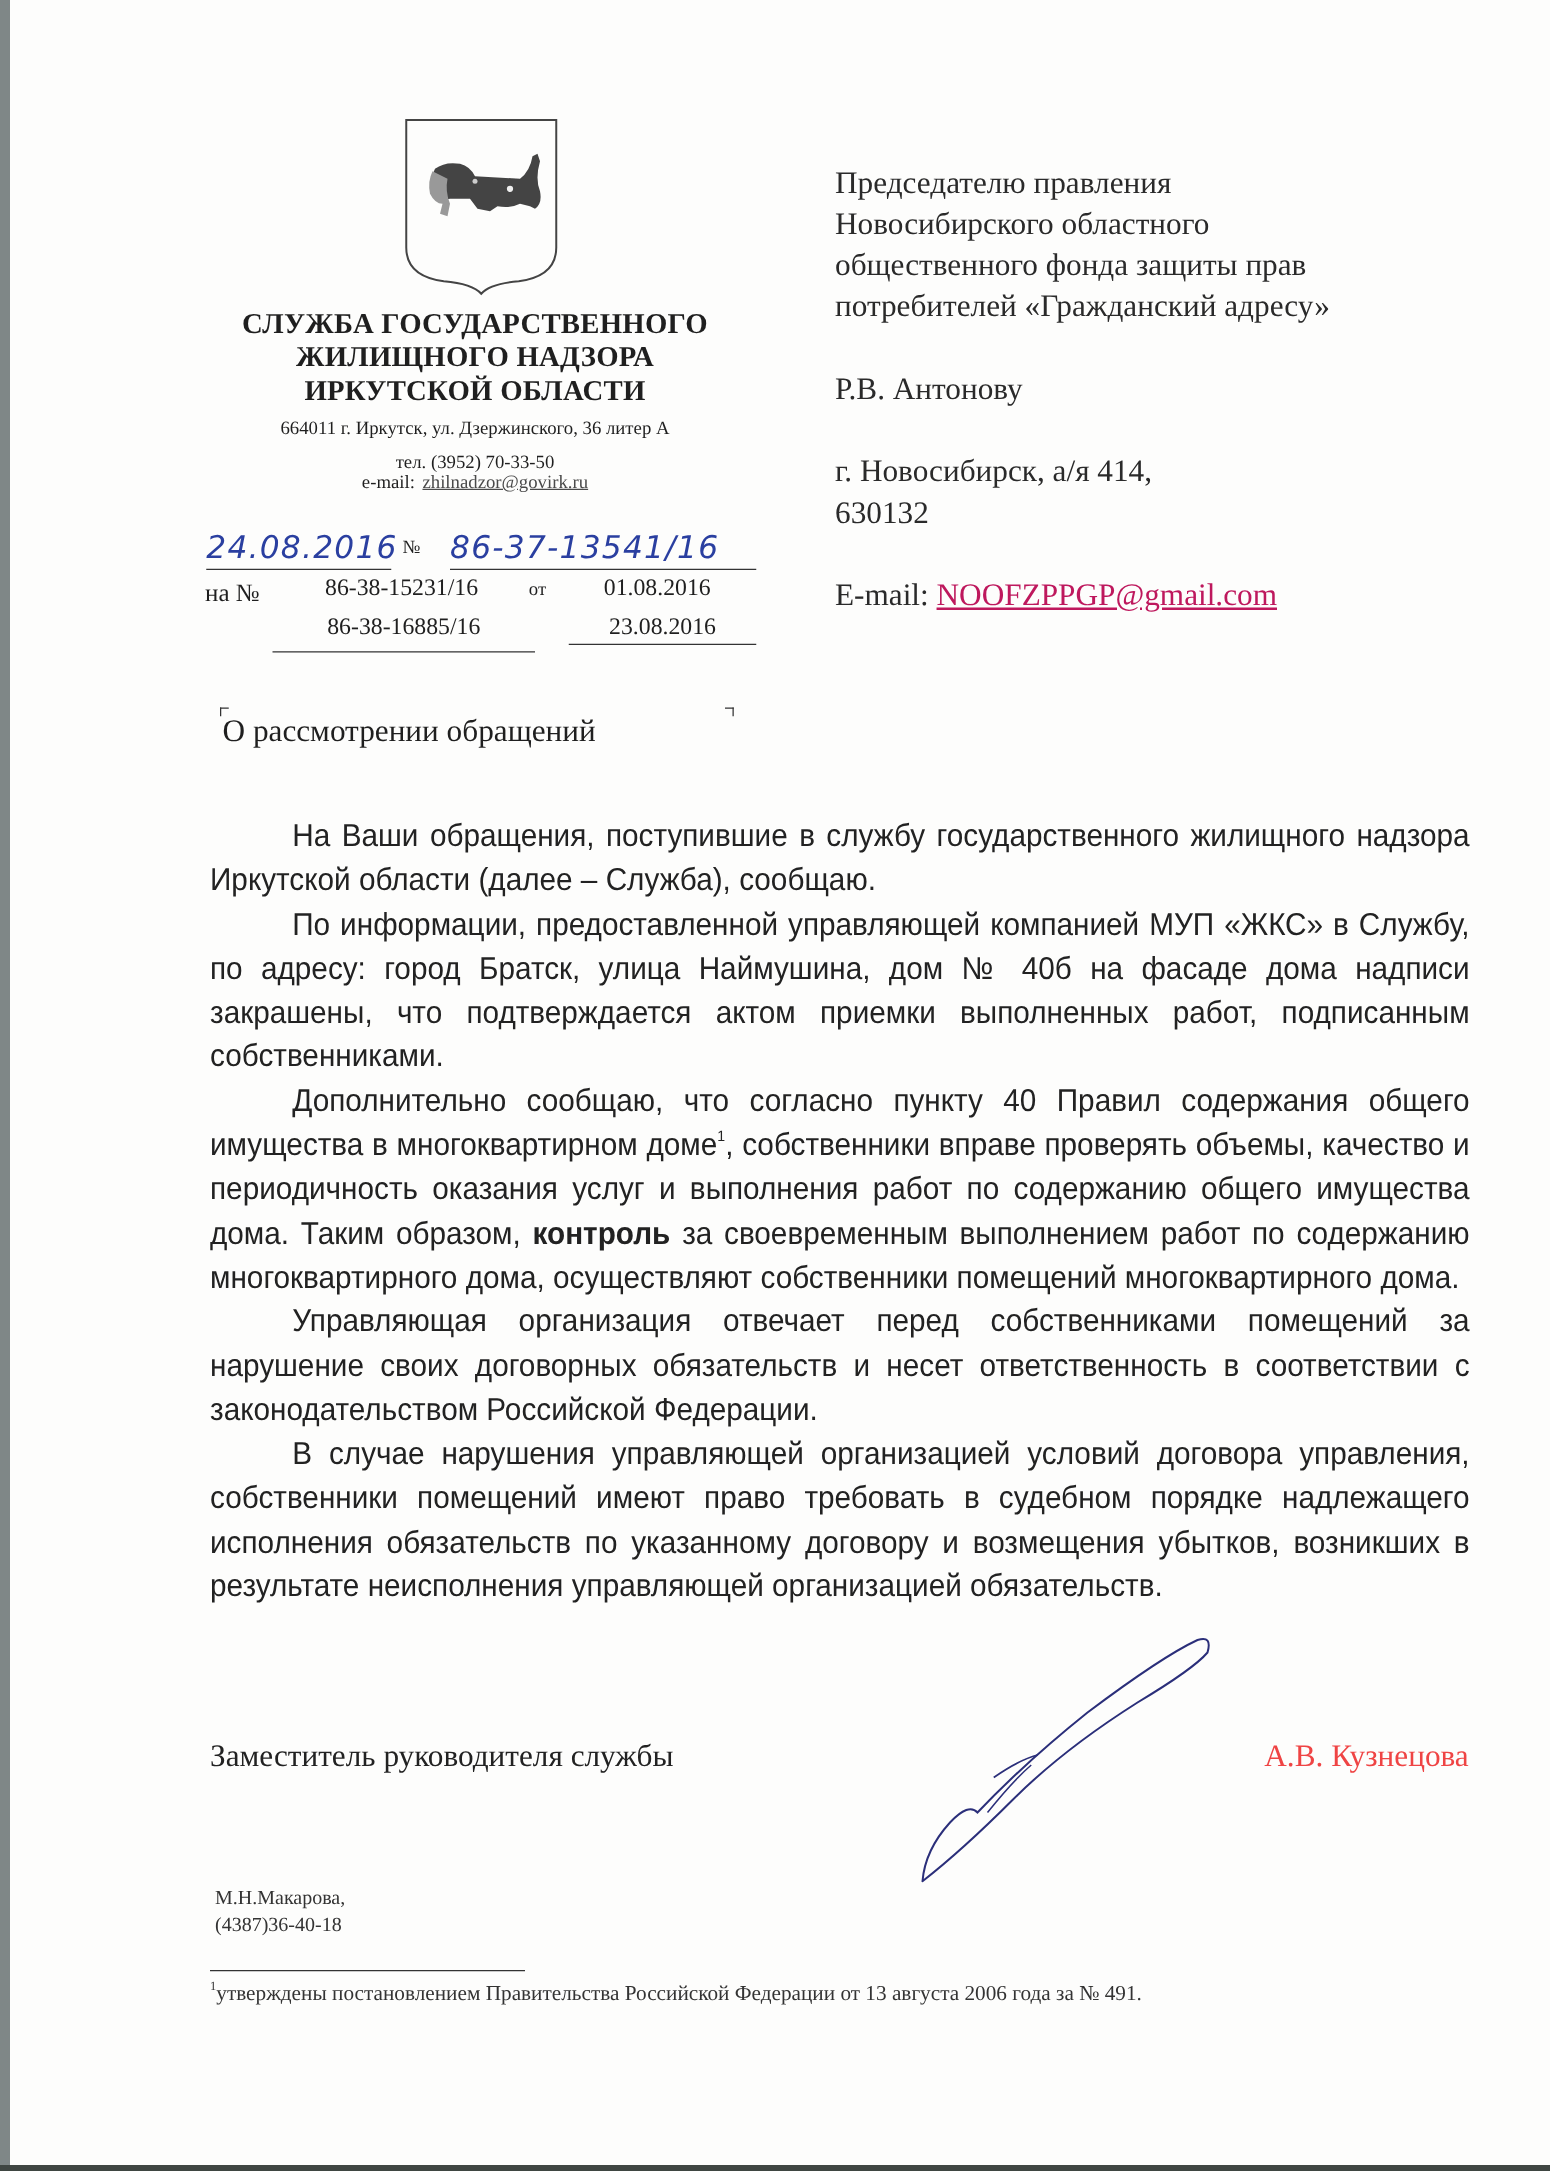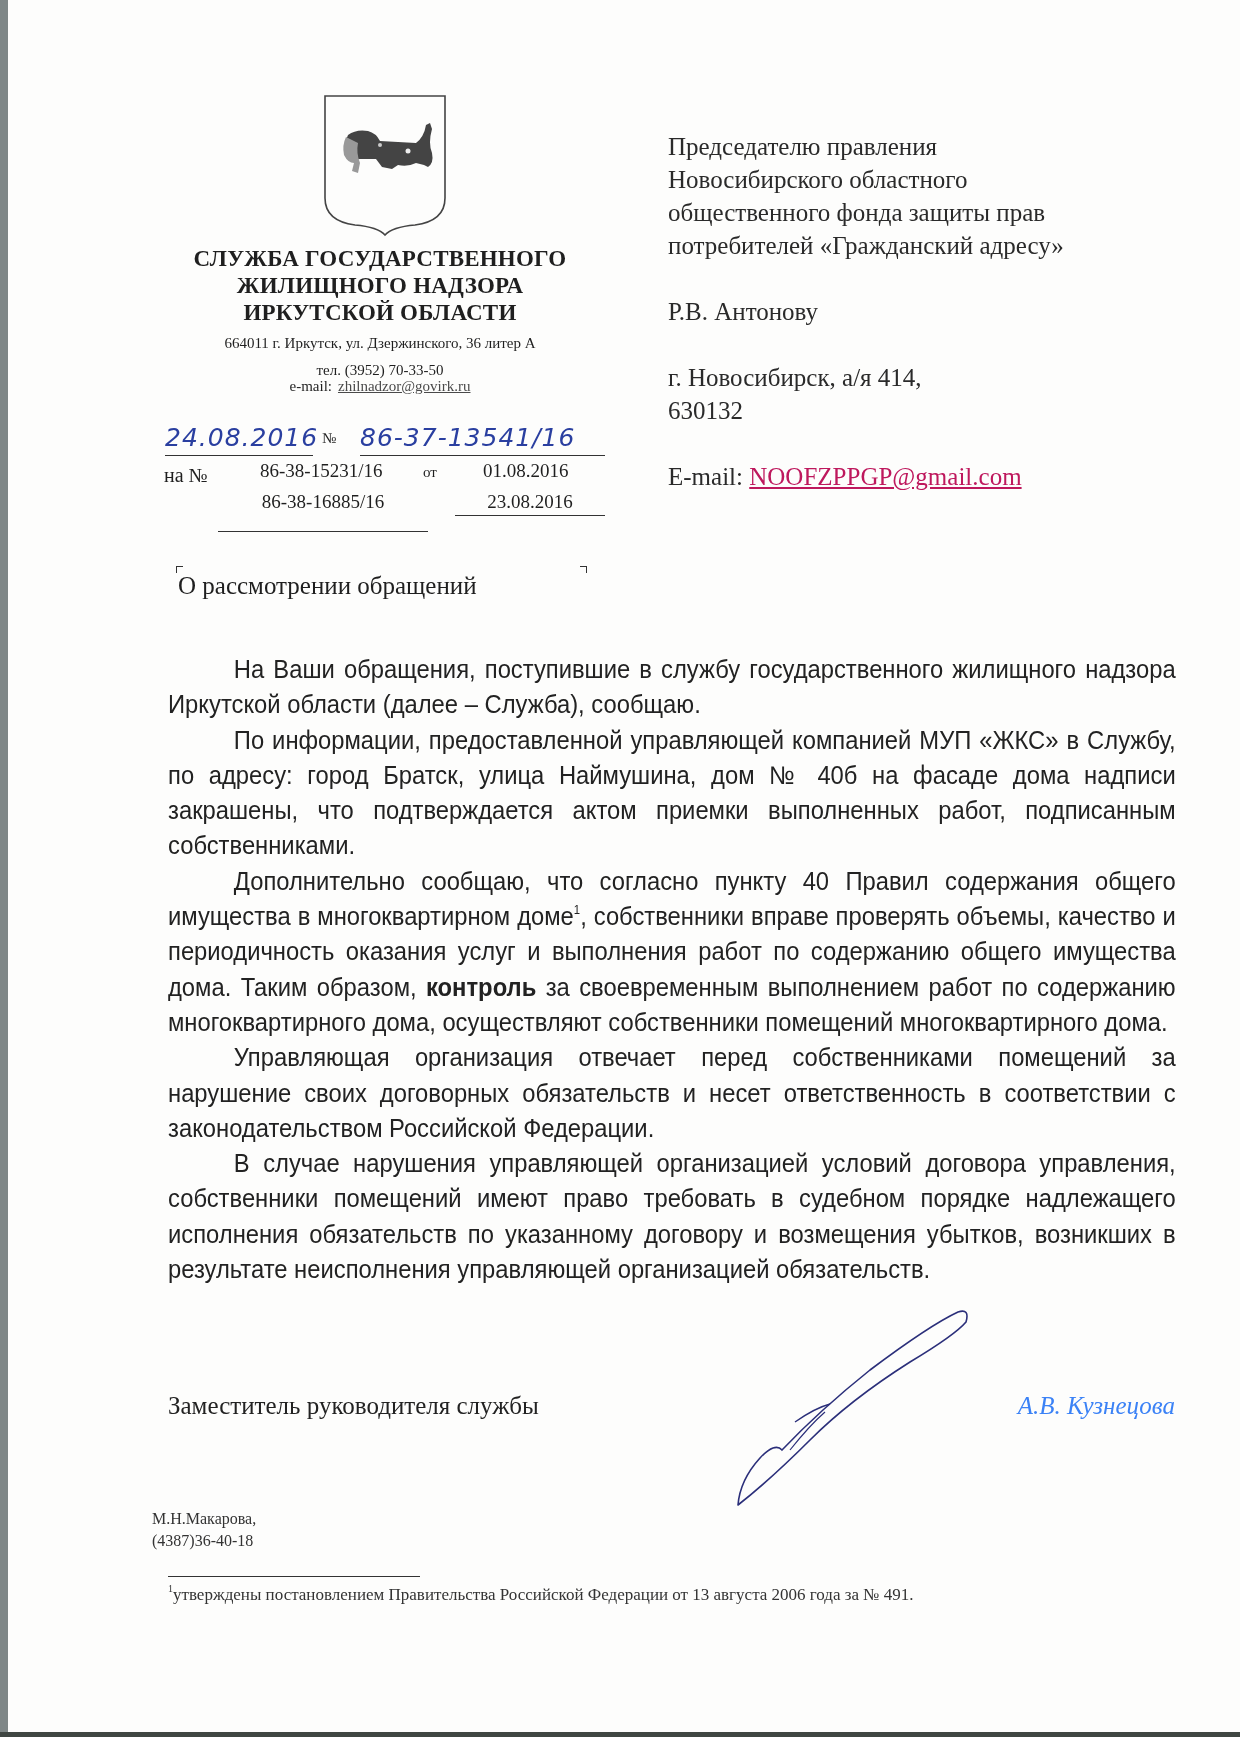--- a/index.html
+++ b/index.html
@@ -27,21 +27,21 @@
 
   
   .hw { font-family: "DejaVu Sans", sans-serif; font-style: italic; color: #2a3fa0; font-size: 25px; letter-spacing: 1px; }
   .reg-date { position: absolute; left: 165px; top: 423px; width: 148px; border-bottom: 1px solid #333; height: 32px; text-align: left; }
   .reg-no-sign { position: absolute; left: 322px; top: 430px; font-size: 15px; }
   .reg-no { position: absolute; left: 360px; top: 423px; width: 245px; border-bottom: 1px solid #333; height: 32px; }
   .ref-lbl { position: absolute; left: 164px; top: 464px; font-size: 20px; }
   .ref1-no { position: absolute; left: 228px; top: 460px; font-size: 19px; margin-left: 32px; }
   .ref-ot  { position: absolute; left: 423px; top: 464px; font-size: 15px; }
   .ref1-dt { position: absolute; left: 483px; top: 460px; font-size: 19px; }
-  .ref2-no { position: absolute; left: 218px; top: 491px; width: 210px; text-align: center; font-size: 19px; border-bottom: 1px solid #333; padding-bottom: 18px; }
+  .ref2-no { position: absolute; left: 218px; top: 491px; width: 210px; text-align: center; font-size: 19px; border-bottom: 1px solid #333; padding-bottom: 8px; }
   .ref2-dt { position: absolute; left: 455px; top: 491px; width: 150px; text-align: center; font-size: 19px; border-bottom: 1px solid #333; padding-bottom: 2px; }
 
   
   .addressee { position: absolute; left: 668px; top: 130px; font-size: 25px; line-height: 33px; color: #2a2a2a; }
   .addressee .gap { height: 33px; }
   .addressee a { color: #be185d; text-decoration: underline; }
 
   
   .subject { position: absolute; left: 178px; top: 572px; font-size: 25px; }
   .corner { position: absolute; width: 6px; height: 6px; border-top: 1.5px solid #333; }
@@ -54,25 +54,25 @@
     font-family: "Liberation Sans Narrow", "Liberation Sans", sans-serif;
     font-size: 25.3px; line-height: 35.3px; text-align: justify; color: #222;
     transform-origin: 0 0; transform: scaleX(0.94);
   }
   .body-text p { margin: 0; text-indent: 70px; width: 1072px; }
   .body-text sup { font-size: 12px; vertical-align: 11px; line-height: 0; }
   .body-text b { font-weight: bold; }
 
   
   .sign-title { position: absolute; left: 168px; top: 1392px; font-size: 25px; color: #222; }
-  .sign-name  { position: absolute; right: 65px; top: 1392px; font-size: 25px; color: #3b82f6; font-style: italic; }
+  .sign-name  { position: absolute; right: 65px; top: 1392px; font-size: 25px; color: #ef4444; }
   .signature  { position: absolute; left: 730px; top: 1300px; width: 250px; height: 210px; }
 
   
-  .exec { position: absolute; left: 152px; top: 1508px; font-size: 16px; line-height: 22px; color: #333; }
+  .exec { position: absolute; left: 172px; top: 1508px; font-size: 16px; line-height: 22px; color: #333; }
 
   
   .fn-rule { position: absolute; left: 168px; top: 1576px; width: 252px; border-top: 1px solid #333; }
   .footnote { position: absolute; left: 168px; top: 1585px; font-size: 17px; color: #333; white-space: nowrap; }
   .footnote sup { font-size: 10px; vertical-align: 8px; line-height: 0; }
 </style>
 </head>
 <body>
 
 <div class="edge-left"></div>

